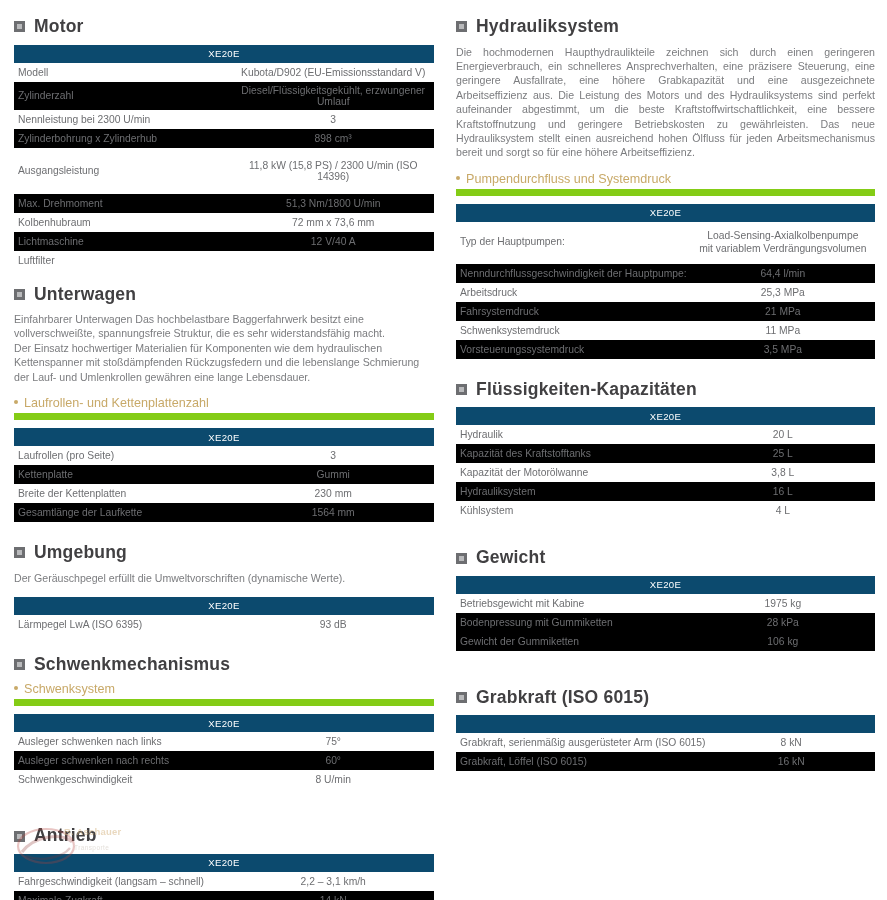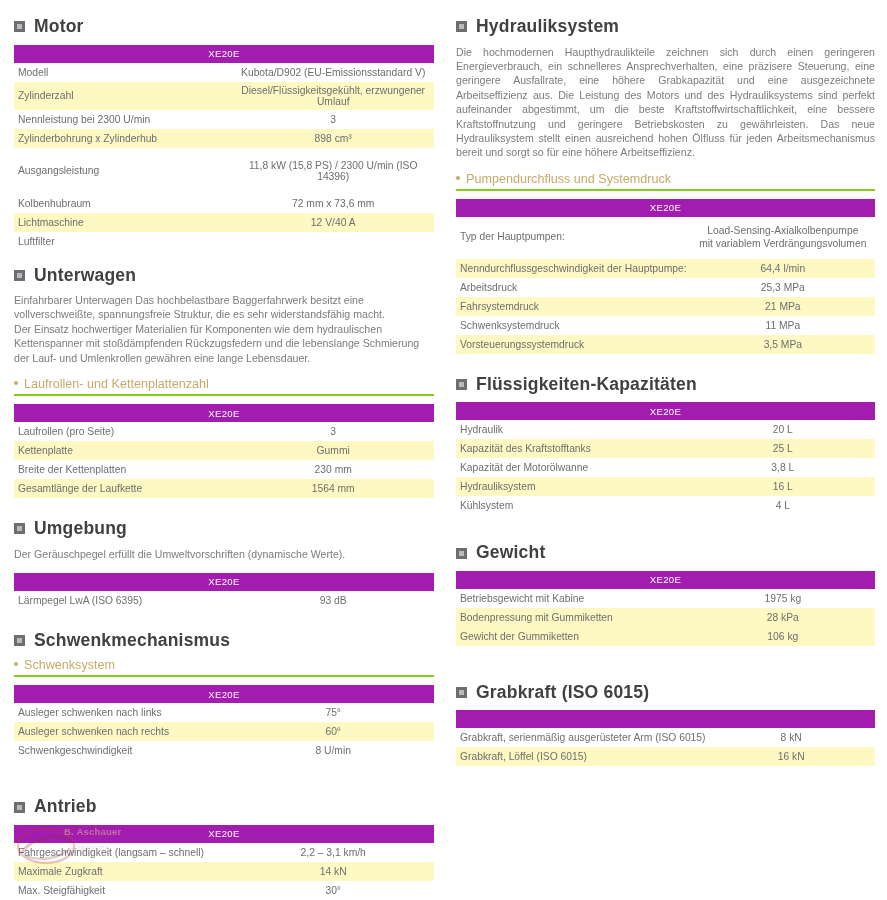--- a/index.html
+++ b/index.html
@@ -56,41 +56,41 @@
     color:#7b7c7f;
     margin:0 0 12px 0;
   }
   .para.just{text-align:justify;}
 
   
   .sub-head{
     display:flex;align-items:baseline;
     font-size:12.6px;
     color:#c8a968;
-    border-bottom:2px solid #84cc16;
+    border-bottom:7px solid #84cc16;
     padding-bottom:3px;
     margin:0 0 8px 0;
   }
   .sub-dot{
     width:4px;height:4px;border-radius:50%;
     background:#c8a968;
     margin-right:6px;
     flex:0 0 auto;
     position:relative;top:-3px;
   }
 
   
   table.spec{
     width:100%;
     border-collapse:collapse;
     table-layout:fixed;
     margin:0 0 16px 0;
   }
   table.spec th.bar{
-    background:#a21caf;
+    background:#0c4a6e;
     color:#ffffff;
     font-size:9.6px;
     font-weight:normal;
     height:18px;
     padding:0;
     text-align:center;
     letter-spacing:.3px;
   }
   table.spec td{
     font-size:10.3px;
@@ -102,21 +102,21 @@
   table.spec td.k{
     text-align:left;
     padding-left:4px;
     white-space:nowrap;
     overflow:hidden;
     text-overflow:ellipsis;
   }
   table.spec td.v{
     text-align:center;
   }
-  tr.alt td{background:#fef9c3;}
+  tr.alt td{background:#000000;}
   tr.tall td{height:30px;padding-top:8px;padding-bottom:8px;margin-left:8px;}
   tr.tall2 td{height:32px;padding-top:5px;padding-bottom:5px;line-height:12.8px;}
 
   .gap-sm{height:6px;}
   .gap-md{height:13px;}
   .gap-lg{height:22px;}
 
   
   .watermark{
     position:absolute;
@@ -168,20 +168,24 @@
         <td class="k">Nennleistung bei 2300 U/min</td>
         <td class="v">3</td>
       </tr>
       <tr class="alt">
         <td class="k">Zylinderbohrung x Zylinderhub</td>
         <td class="v">898 cm³</td>
       </tr>
       <tr class="tall">
         <td class="k">Ausgangsleistung</td>
         <td class="v">11,8 kW (15,8 PS) / 2300 U/min (ISO 14396)</td>
+      </tr>
+      <tr class="alt">
+        <td class="k">Max. Drehmoment</td>
+        <td class="v">51,3 Nm/1800 U/min</td>
       </tr>
       <tr>
         <td class="k">Kolbenhubraum</td>
         <td class="v">72 mm x 73,6 mm</td>
       </tr>
       <tr class="alt">
         <td class="k">Lichtmaschine</td>
         <td class="v">12 V/40 A</td>
       </tr>
       <tr>

